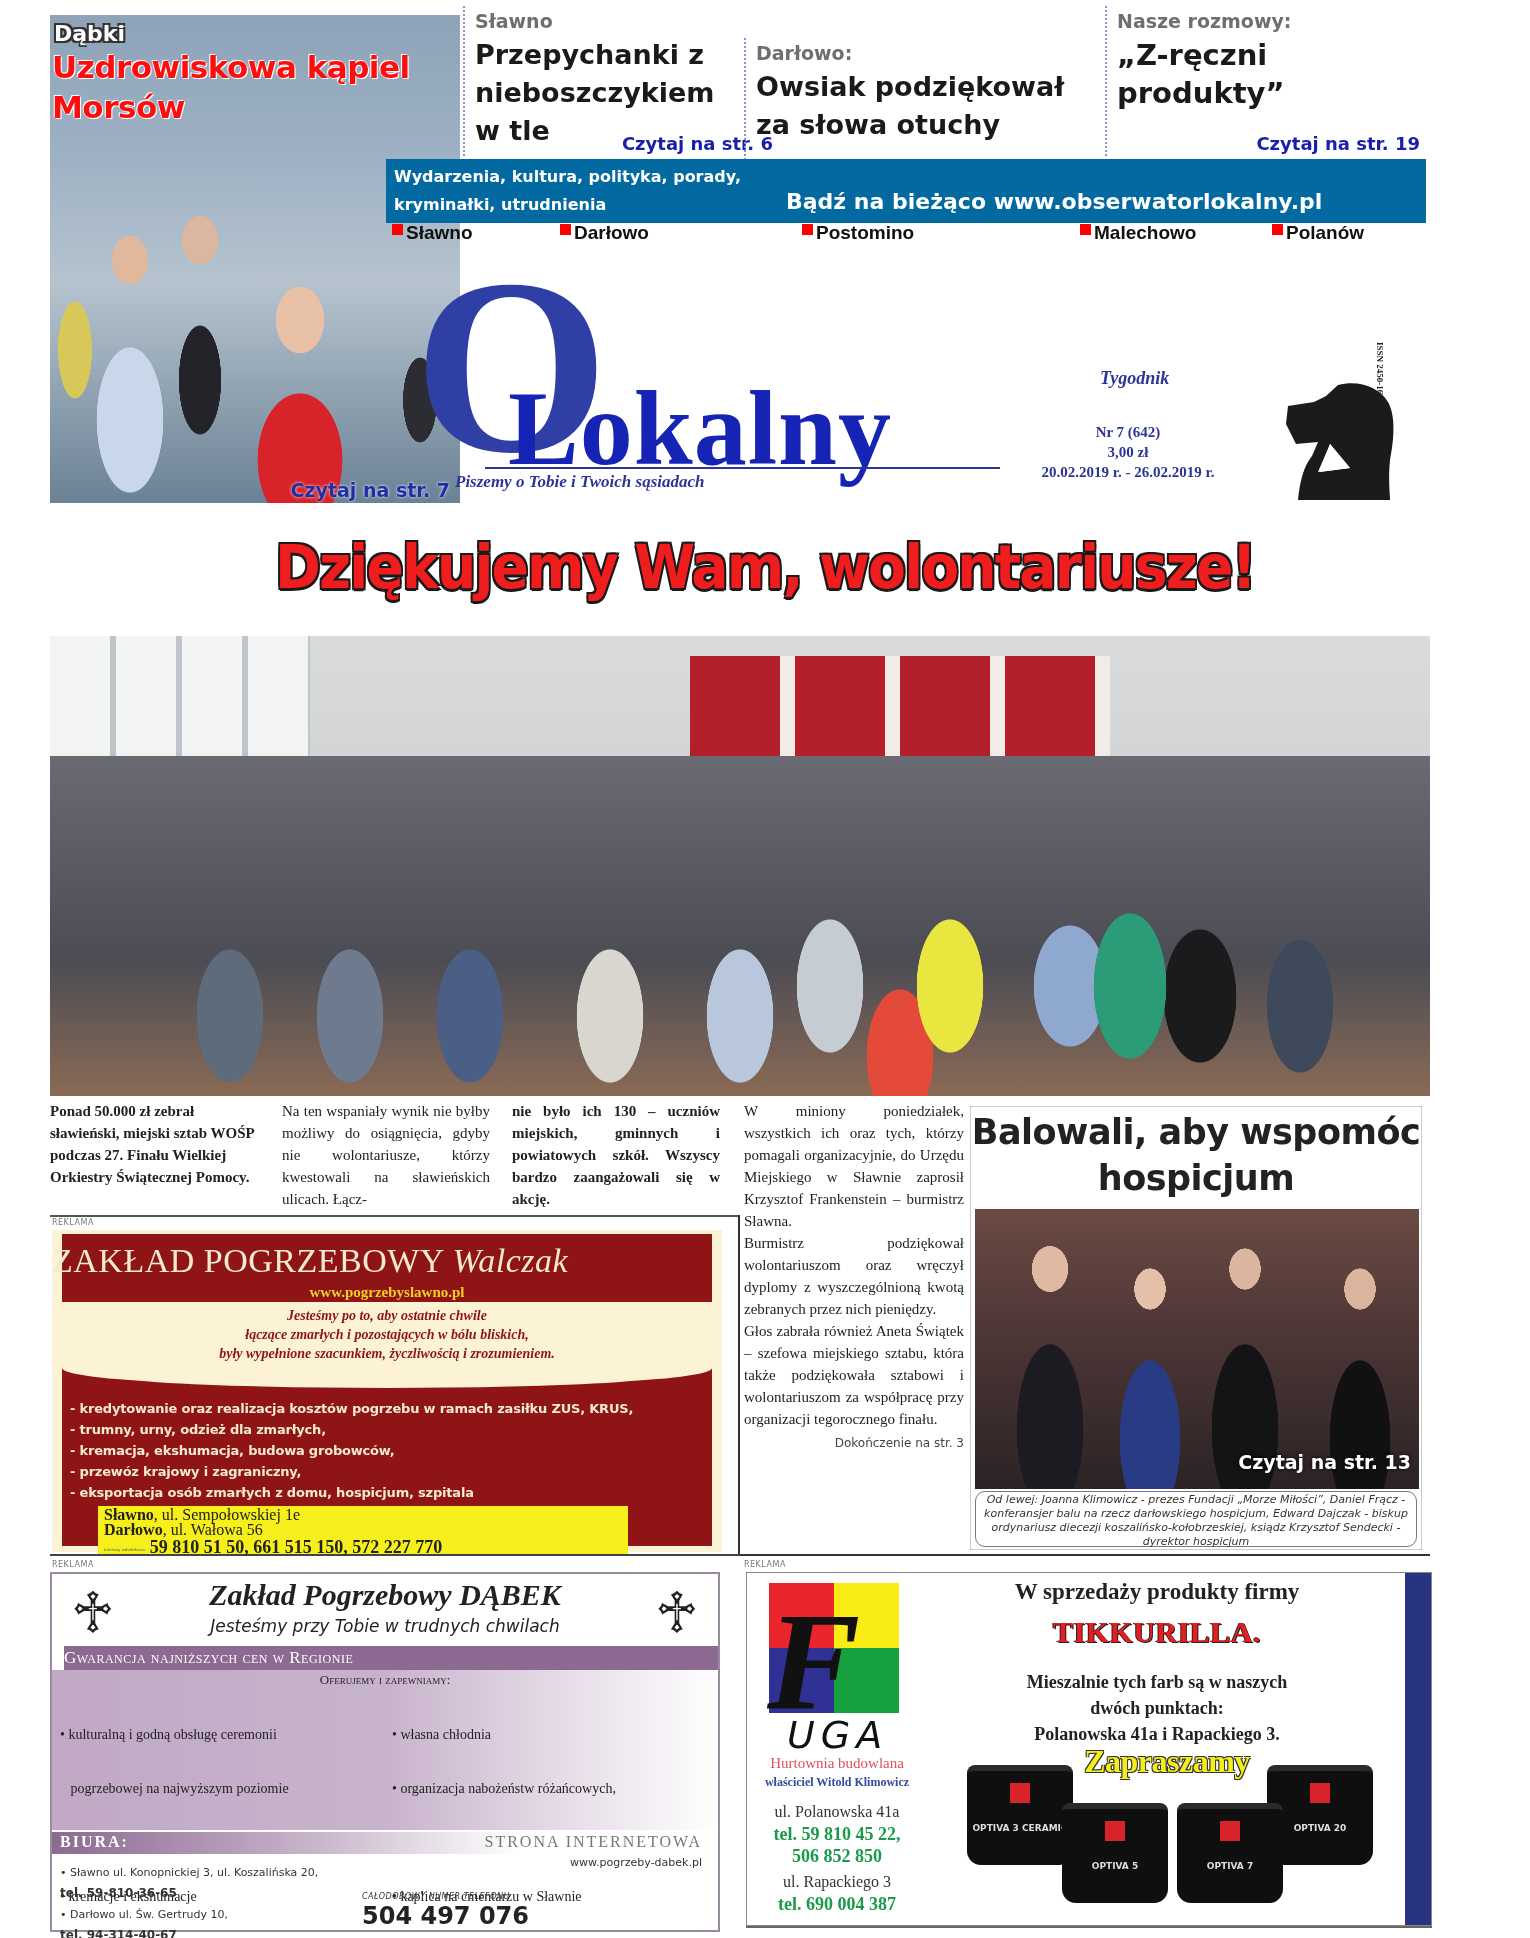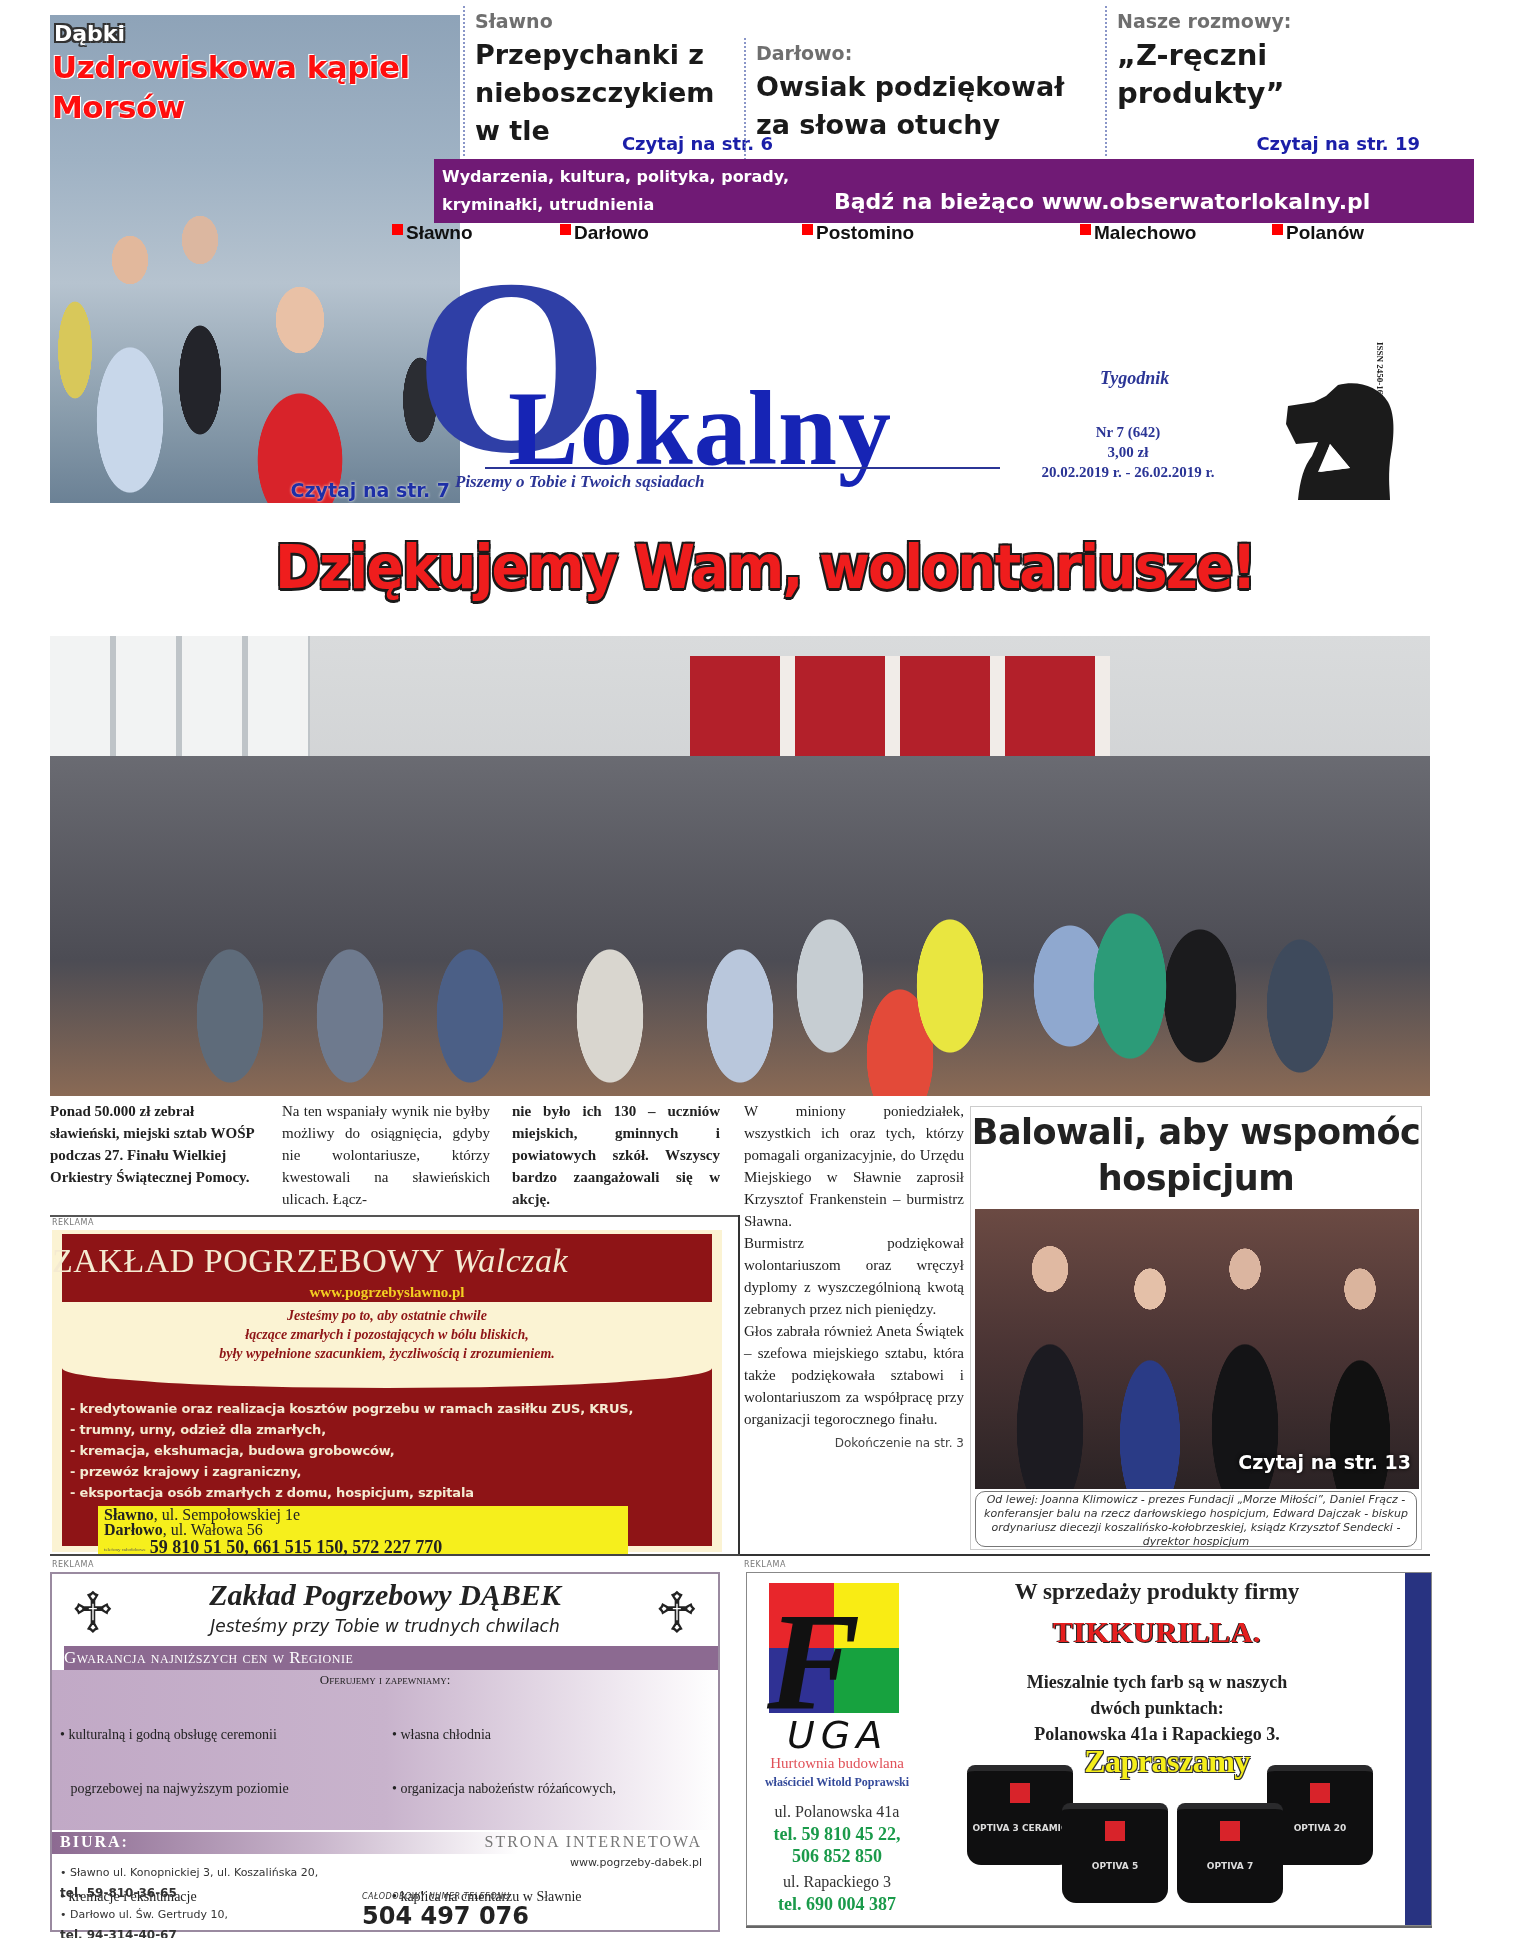--- a/index.html
+++ b/index.html
@@ -201,21 +201,21 @@
   <div class="kicker">Darłowo:</div>
   <div class="headline" style="width:310px">Owsiak podziękował za słowa otuchy</div>
   <div class="readon">Czytaj na str. 18</div>
 </div>
 <div id="teaser-3" class="abs teaser">
   <div class="kicker">Nasze rozmowy:</div>
   <div class="headline" style="width:200px;font-size:29px">„Z-ręczni produkty”</div>
   <div class="readon">Czytaj na str. 19</div>
 </div>
 
-<div id="banner" class="abs" style="background: #701a75; margin-left: 48px;">
+<div id="banner" class="abs" style="background: #0369a1;">
   <div class="topics">Wydarzenia, kultura, polityka, porady, kryminałki, utrudnienia</div>
   <div class="cta">Bądź na bieżąco www.obserwatorlokalny.pl</div>
 </div>
 
 <div id="towns" class="abs">
   <div class="town" style="left:0"><span class="sq"></span><span>Sławno</span></div>
   <div class="town" style="left:168px"><span class="sq"></span><span>Darłowo</span></div>
   <div class="town" style="left:410px"><span class="sq"></span><span>Postomino</span></div>
   <div class="town" style="left:688px"><span class="sq"></span><span>Malechowo</span></div>
   <div class="town" style="left:880px"><span class="sq"></span><span>Polanów</span></div>
@@ -337,21 +337,21 @@
 <div id="fuga" class="abs">
   <div class="logo">
     <div class="q" style="left:0;top:0;background:#e8262b"></div>
     <div class="q" style="left:65px;top:0;background:#f9ec14"></div>
     <div class="q" style="left:0;top:65px;background:#2f3194"></div>
     <div class="q" style="left:65px;top:65px;background:#17a23f"></div>
   </div>
   <div class="logo-f">F</div>
   <div class="logo-uga">UGA</div>
   <div class="hurt">Hurtownia budowlana</div>
-  <div class="owner">właściciel Witold Poprawski</div>
+  <div class="owner">właściciel Witold Klimowicz</div>
   <div class="addr">
     <div>ul. Polanowska 41a</div>
     <div class="tel">tel. 59 810 45 22,</div>
     <div class="tel">506 852 850</div>
     <div style="margin-top:4px">ul. Rapackiego 3</div>
     <div class="tel">tel. 690 004 387</div>
   </div>
   <div class="headline">W sprzedaży produkty firmy</div>
   <div class="brand">TIKKURILLA.</div>
   <div class="mix">

